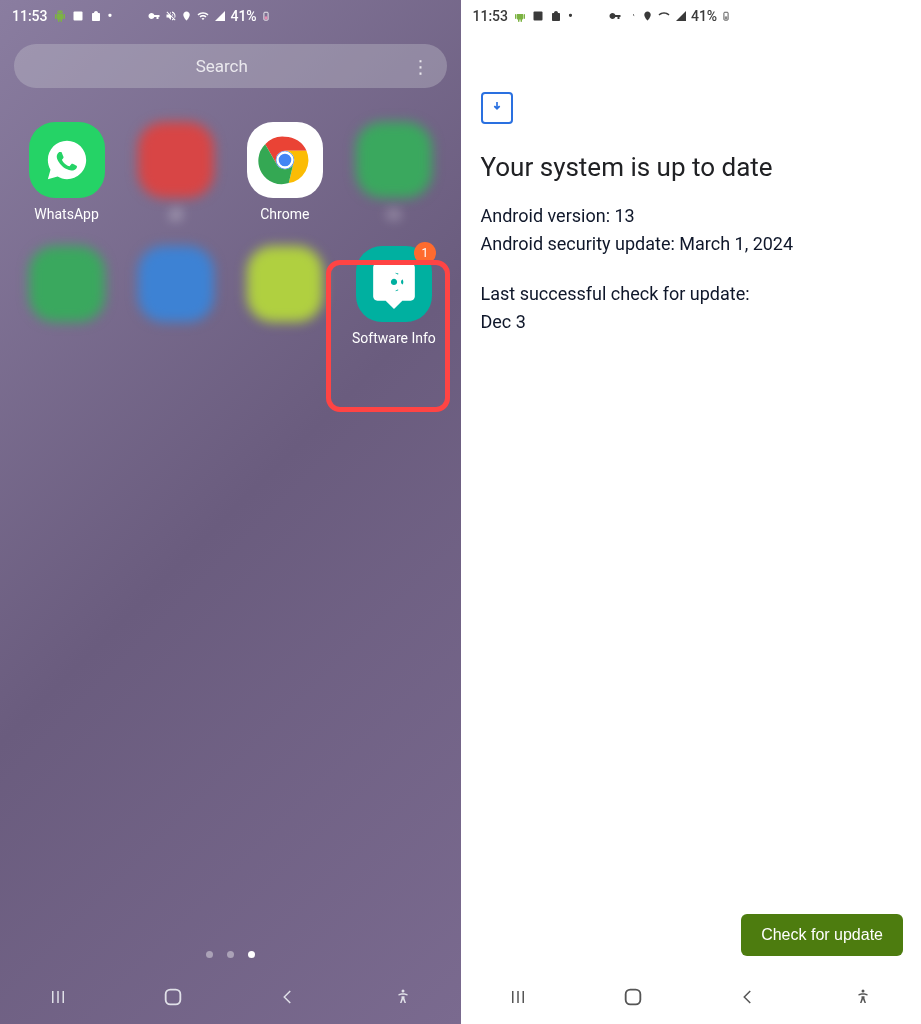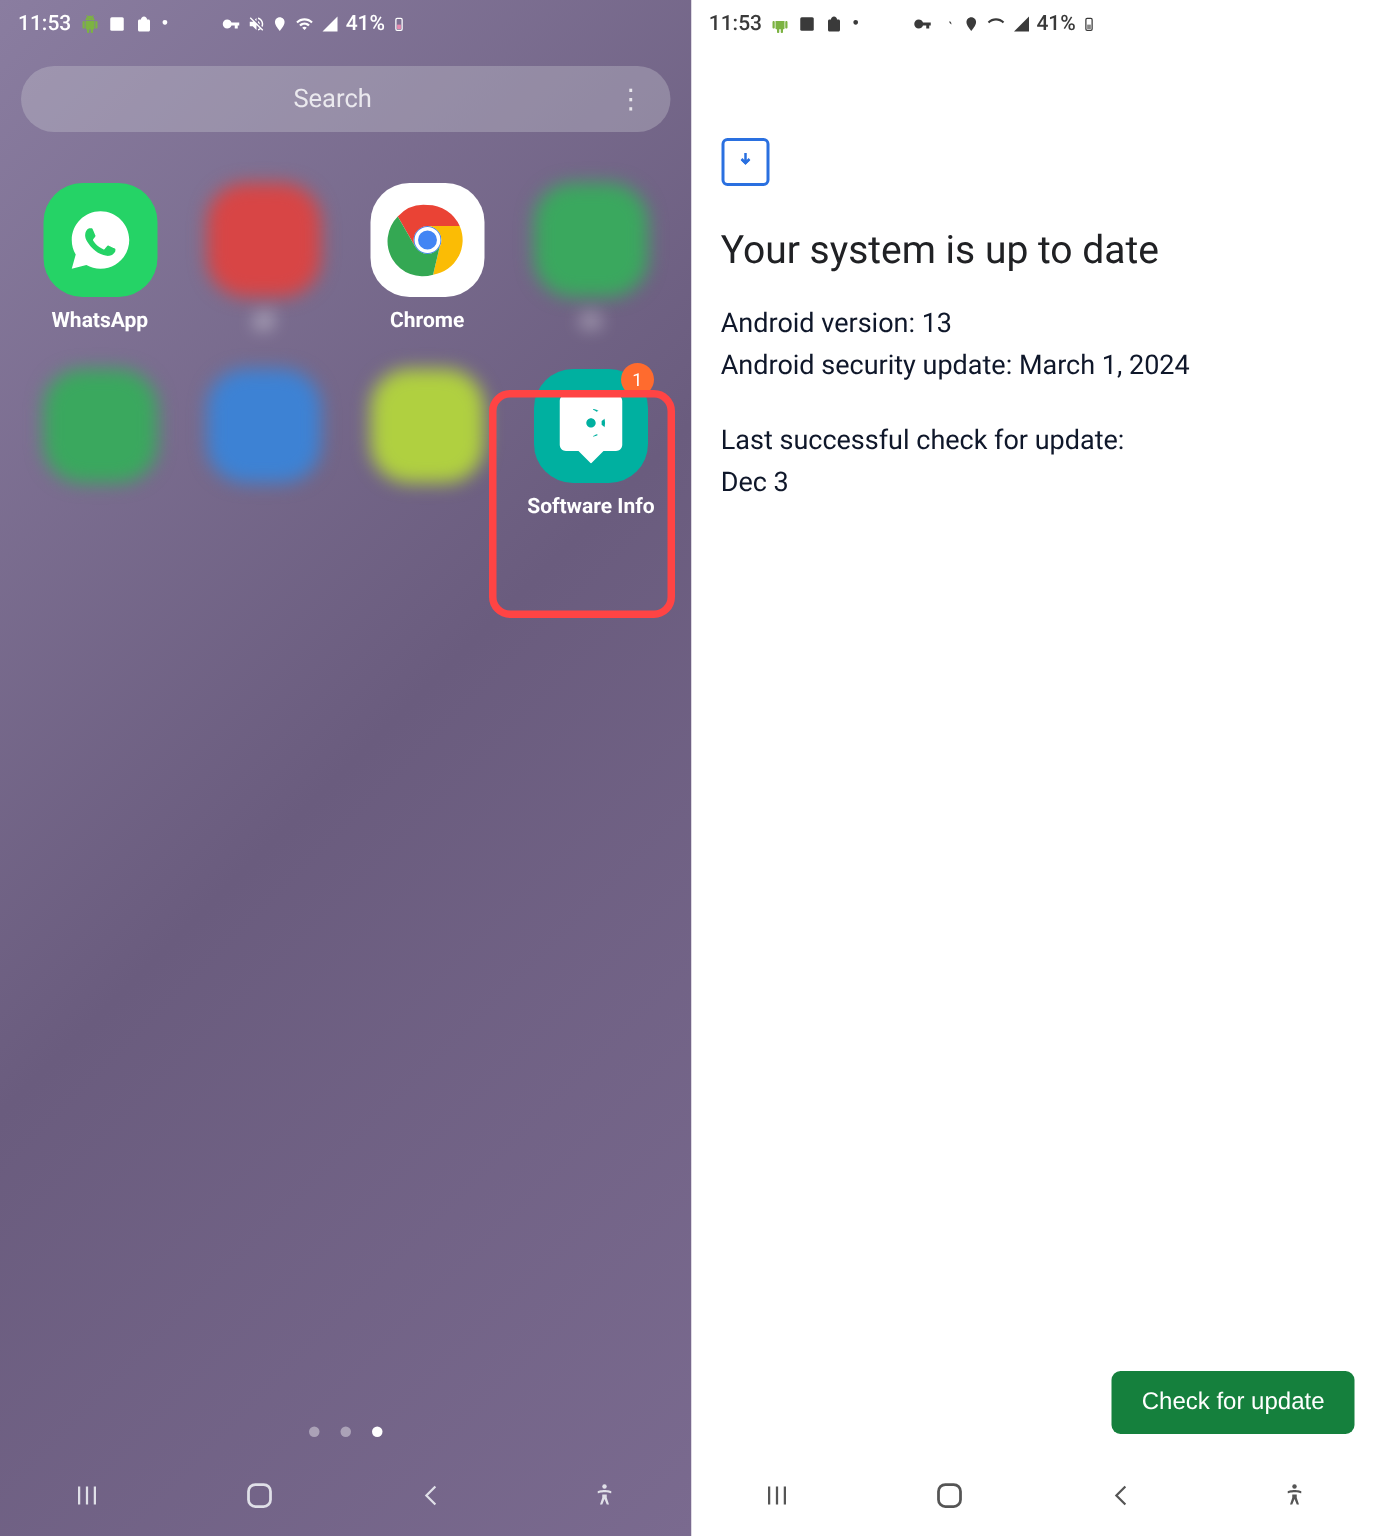--- a/index.html
+++ b/index.html
@@ -67,21 +67,21 @@
   height: 76px;
   border-radius: 26px;
   display: flex;
   align-items: center;
   justify-content: center;
   position: relative;
 }
 .app-label {
   color: #fff;
   font-size: 14px;
-  font-weight: 700;
+  font-weight: 400;
   text-align: center;
   white-space: nowrap;
   overflow: hidden;
   text-overflow: ellipsis;
   max-width: 96px;
 }
 .blurred {
   filter: blur(6px);
 }
 .highlight-box {
@@ -154,21 +154,21 @@
   align-self: stretch;
   color: #0f172a;
   font-size: 18px;
   line-height: 1.55;
 }
 .update-block { margin-bottom: 22px; }
 .check-btn {
   position: absolute;
   bottom: 68px;
   right: 18px;
-  background: #15803d;
+  background: #4d7c0f;
   color: #fff;
   border: none;
   border-radius: 6px;
   padding: 12px 20px;
   font-size: 16px;
   cursor: pointer;
 }
 
 .whatsapp-bg { background: #25D366; }
 .chrome-bg { background: #fff; }

